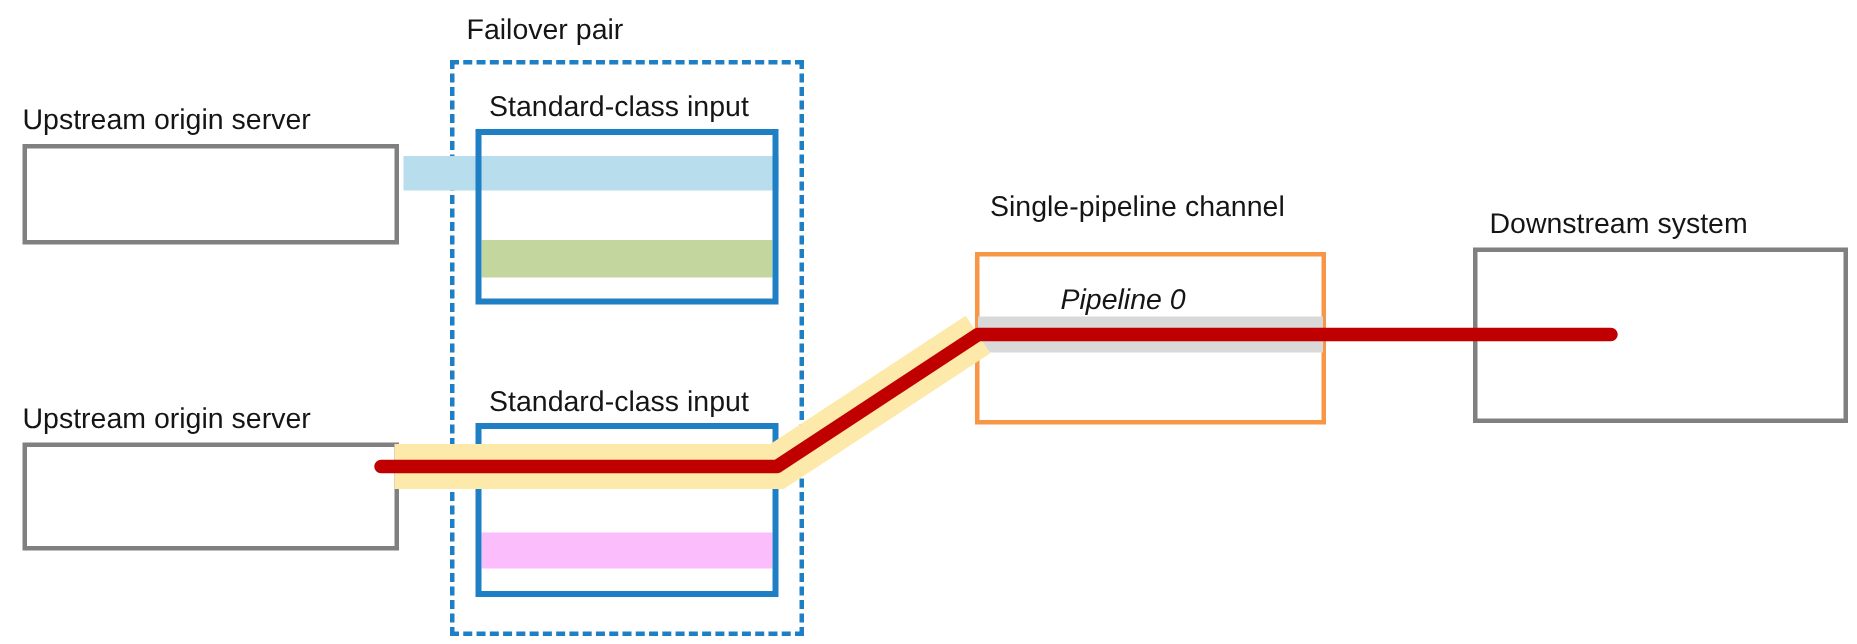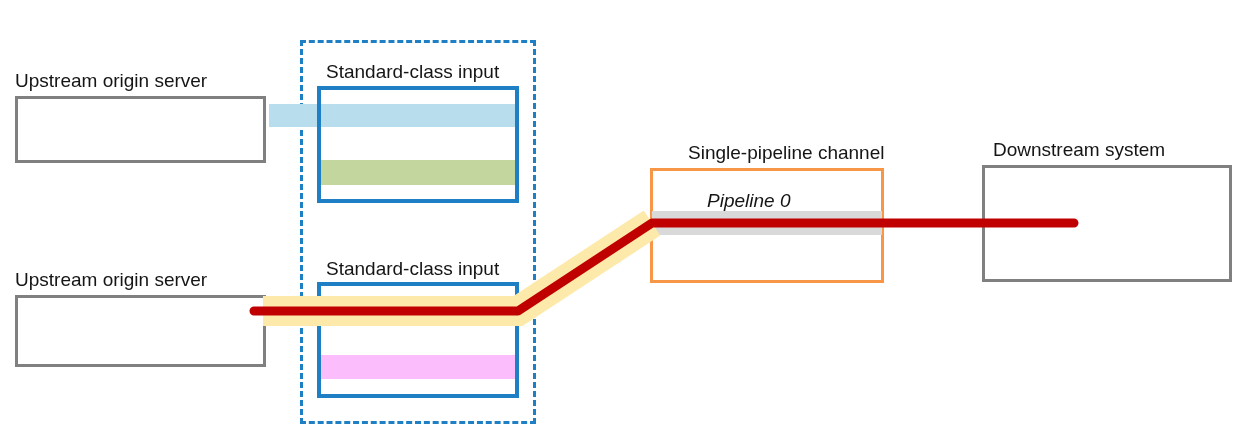--- a/index.html
+++ b/index.html
@@ -59,20 +59,21 @@
     width: 1238px;
     height: 429px;
     pointer-events: none;
   }
 </style>
 </head>
 <body>
 
 <div id="canvas">
 
+  <div class="lbl" style="left:311px; top:10px;">Failover pair</div>
 
   <div class="dashed-box" style="left:300px; top:40px; width:236px; height:384px;"></div>
 
   <div class="lbl" style="left:15px; top:70px;">Upstream origin server</div>
 
   <div class="gray-box" style="left:15px; top:96px; width:251px; height:67px;"></div>
 
   <div class="lbl" style="left:326px; top:61px;">Standard-class input</div>
 
   <div class="bar" style="left:269px; top:104px; width:250px; height:23px; background:#b8dded;"></div>
@@ -84,21 +85,21 @@
   <div class="lbl" style="left:15px; top:269px;">Upstream origin server</div>
 
   <div class="gray-box" style="left:15px; top:295px; width:251px; height:72px;"></div>
 
   <div class="lbl" style="left:326px; top:258px;">Standard-class input</div>
 
   <div class="bar" style="left:321px; top:355px; width:194px; height:24px; background:#fcbdfc;"></div>
 
   <div class="blue-box" style="left:317px; top:282px; width:202px; height:116px;"></div>
 
-  <div class="lbl" style="left:660px; top:142px;margin-left:28px;">Single-pipeline channel</div>
+  <div class="lbl" style="left:660px; top:128px;">Single-pipeline channel</div>
 
   <div class="orange-box" style="left:650px; top:168px; width:234px; height:115px;"></div>
 
   <div class="bar" style="left:652px; top:211px; width:230px; height:24px; background:#d9d9d9;"></div>
 
   <div class="lbl" style="left:707px; top:190px;font-style:italic;">Pipeline 0</div>
 
   <div class="lbl" style="left:993px; top:139px;">Downstream system</div>
 
   <div class="gray-box" style="left:982px; top:165px; width:250px; height:117px;"></div>

